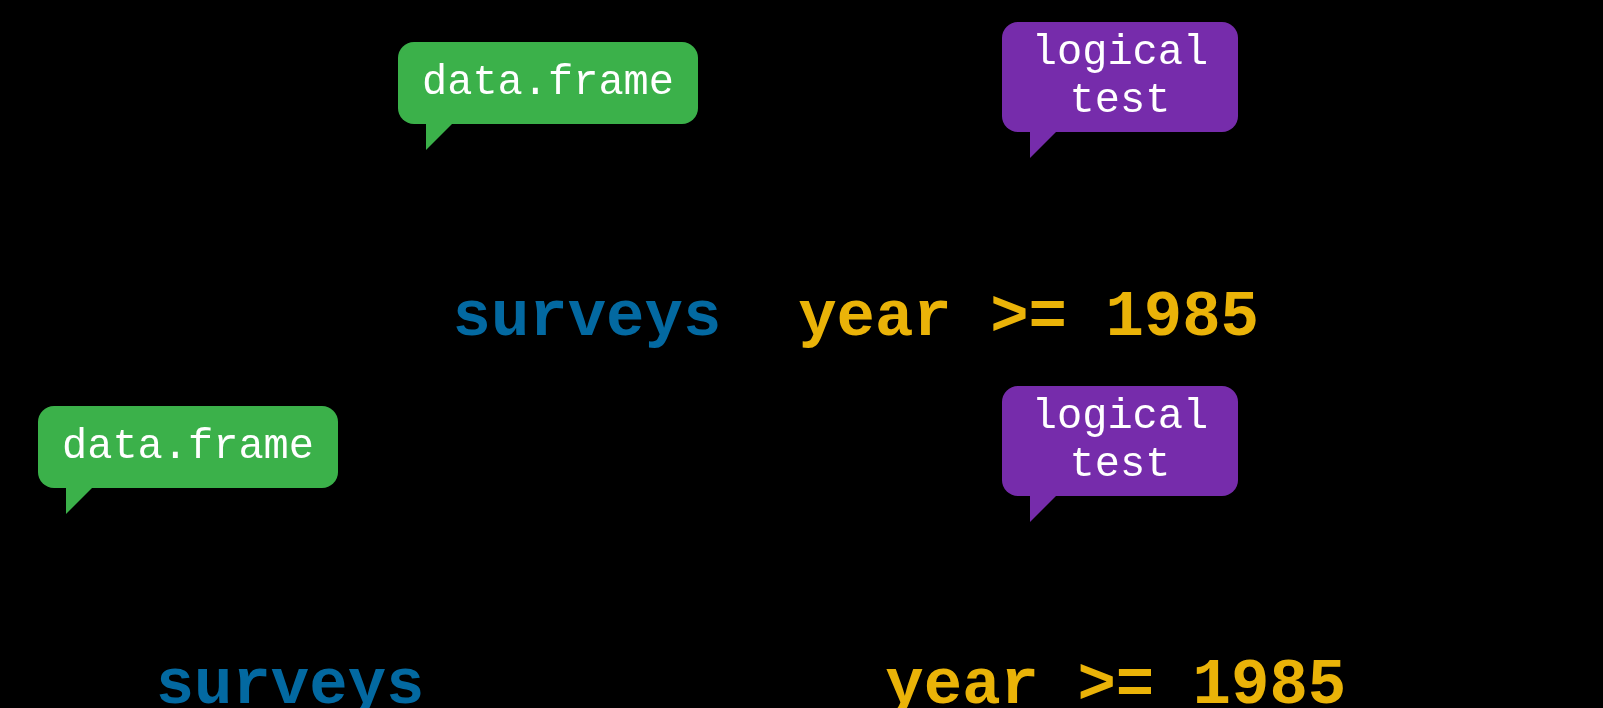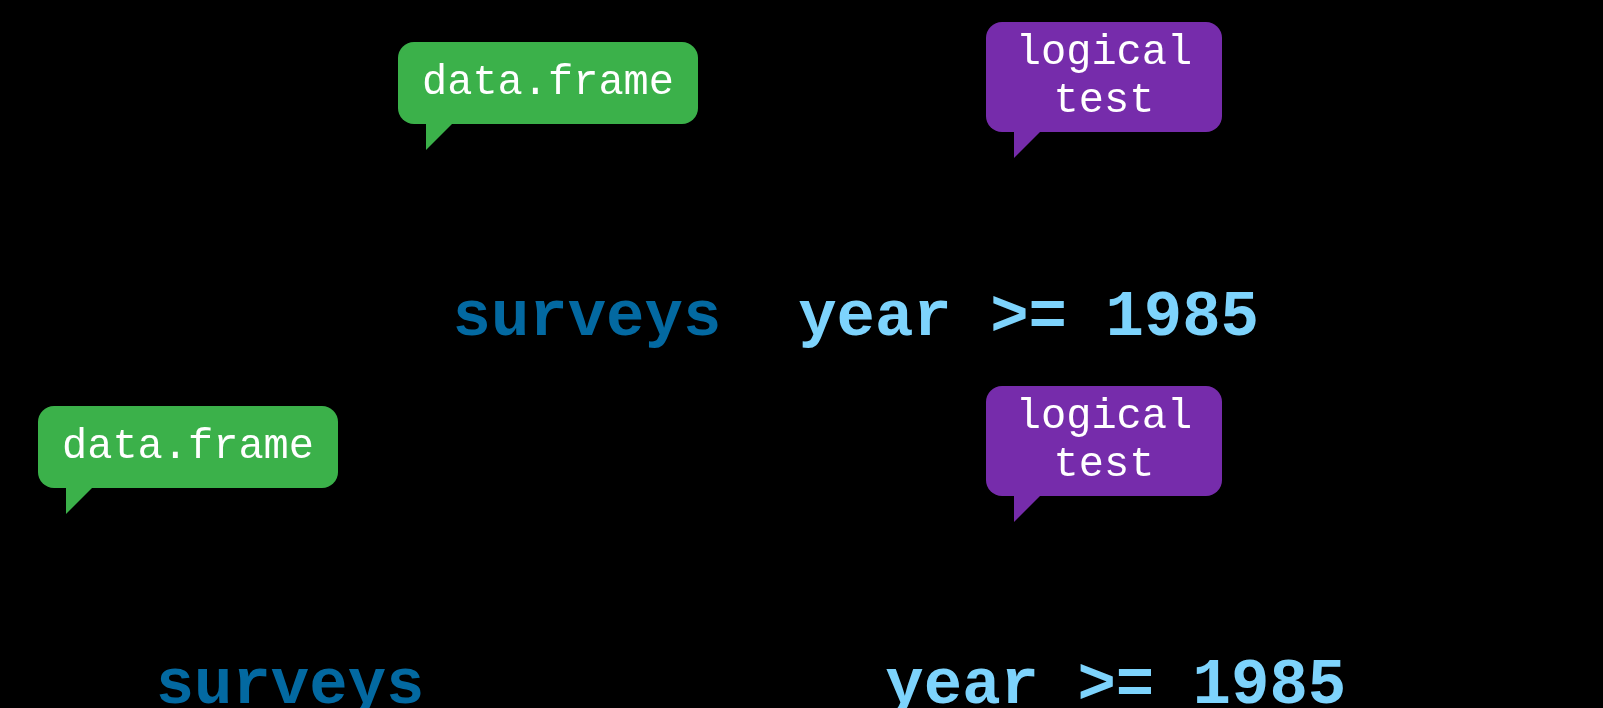--- a/index.html
+++ b/index.html
@@ -26,21 +26,21 @@
     font-size: 42px;
     line-height: 1.15;
     display: flex;
     align-items: center;
     justify-content: center;
     text-align: center;
     padding: 10px 18px;
     box-sizing: border-box;
   }
   .bubble.green  { background: #3BB14A; }
-  .bubble.purple { background: #762CAB; }
+  .bubble.purple { background: #762CAB; margin-left: 16px; }
 
   
   .bubble::after {
     content: "";
     position: absolute;
     left: 28px;
     bottom: -26px;
     width: 0;
     height: 0;
     border-left: 0px solid transparent;
@@ -53,21 +53,21 @@
   .code {
     position: absolute;
     font-family: "Courier New", Courier, monospace;
     font-size: 64px;
     font-weight: bold;
     white-space: pre;
     line-height: 1;
   }
   .tok-black  { color: #000; }        
   .tok-green  { color: #0369a1; }
-  .tok-purple { color: #7dd3fc; }
+  .tok-purple { color: #eab308; }
 
   
   #bubble-df-1   { left: 398px;  top:  42px; width: 300px; height: 82px; }
   #bubble-lt-1   { left: 986px;  top:  22px; width: 236px; height: 110px; }
   #code-row-1    { left: 30px;   top: 222px; }
 
   
   #bubble-df-2   { left:  38px;  top: 406px; width: 300px; height: 82px; }
   #bubble-lt-2   { left: 986px;  top: 386px; width: 236px; height: 110px; }
   #code-row-2    { left:  2px;   top: 590px; }

